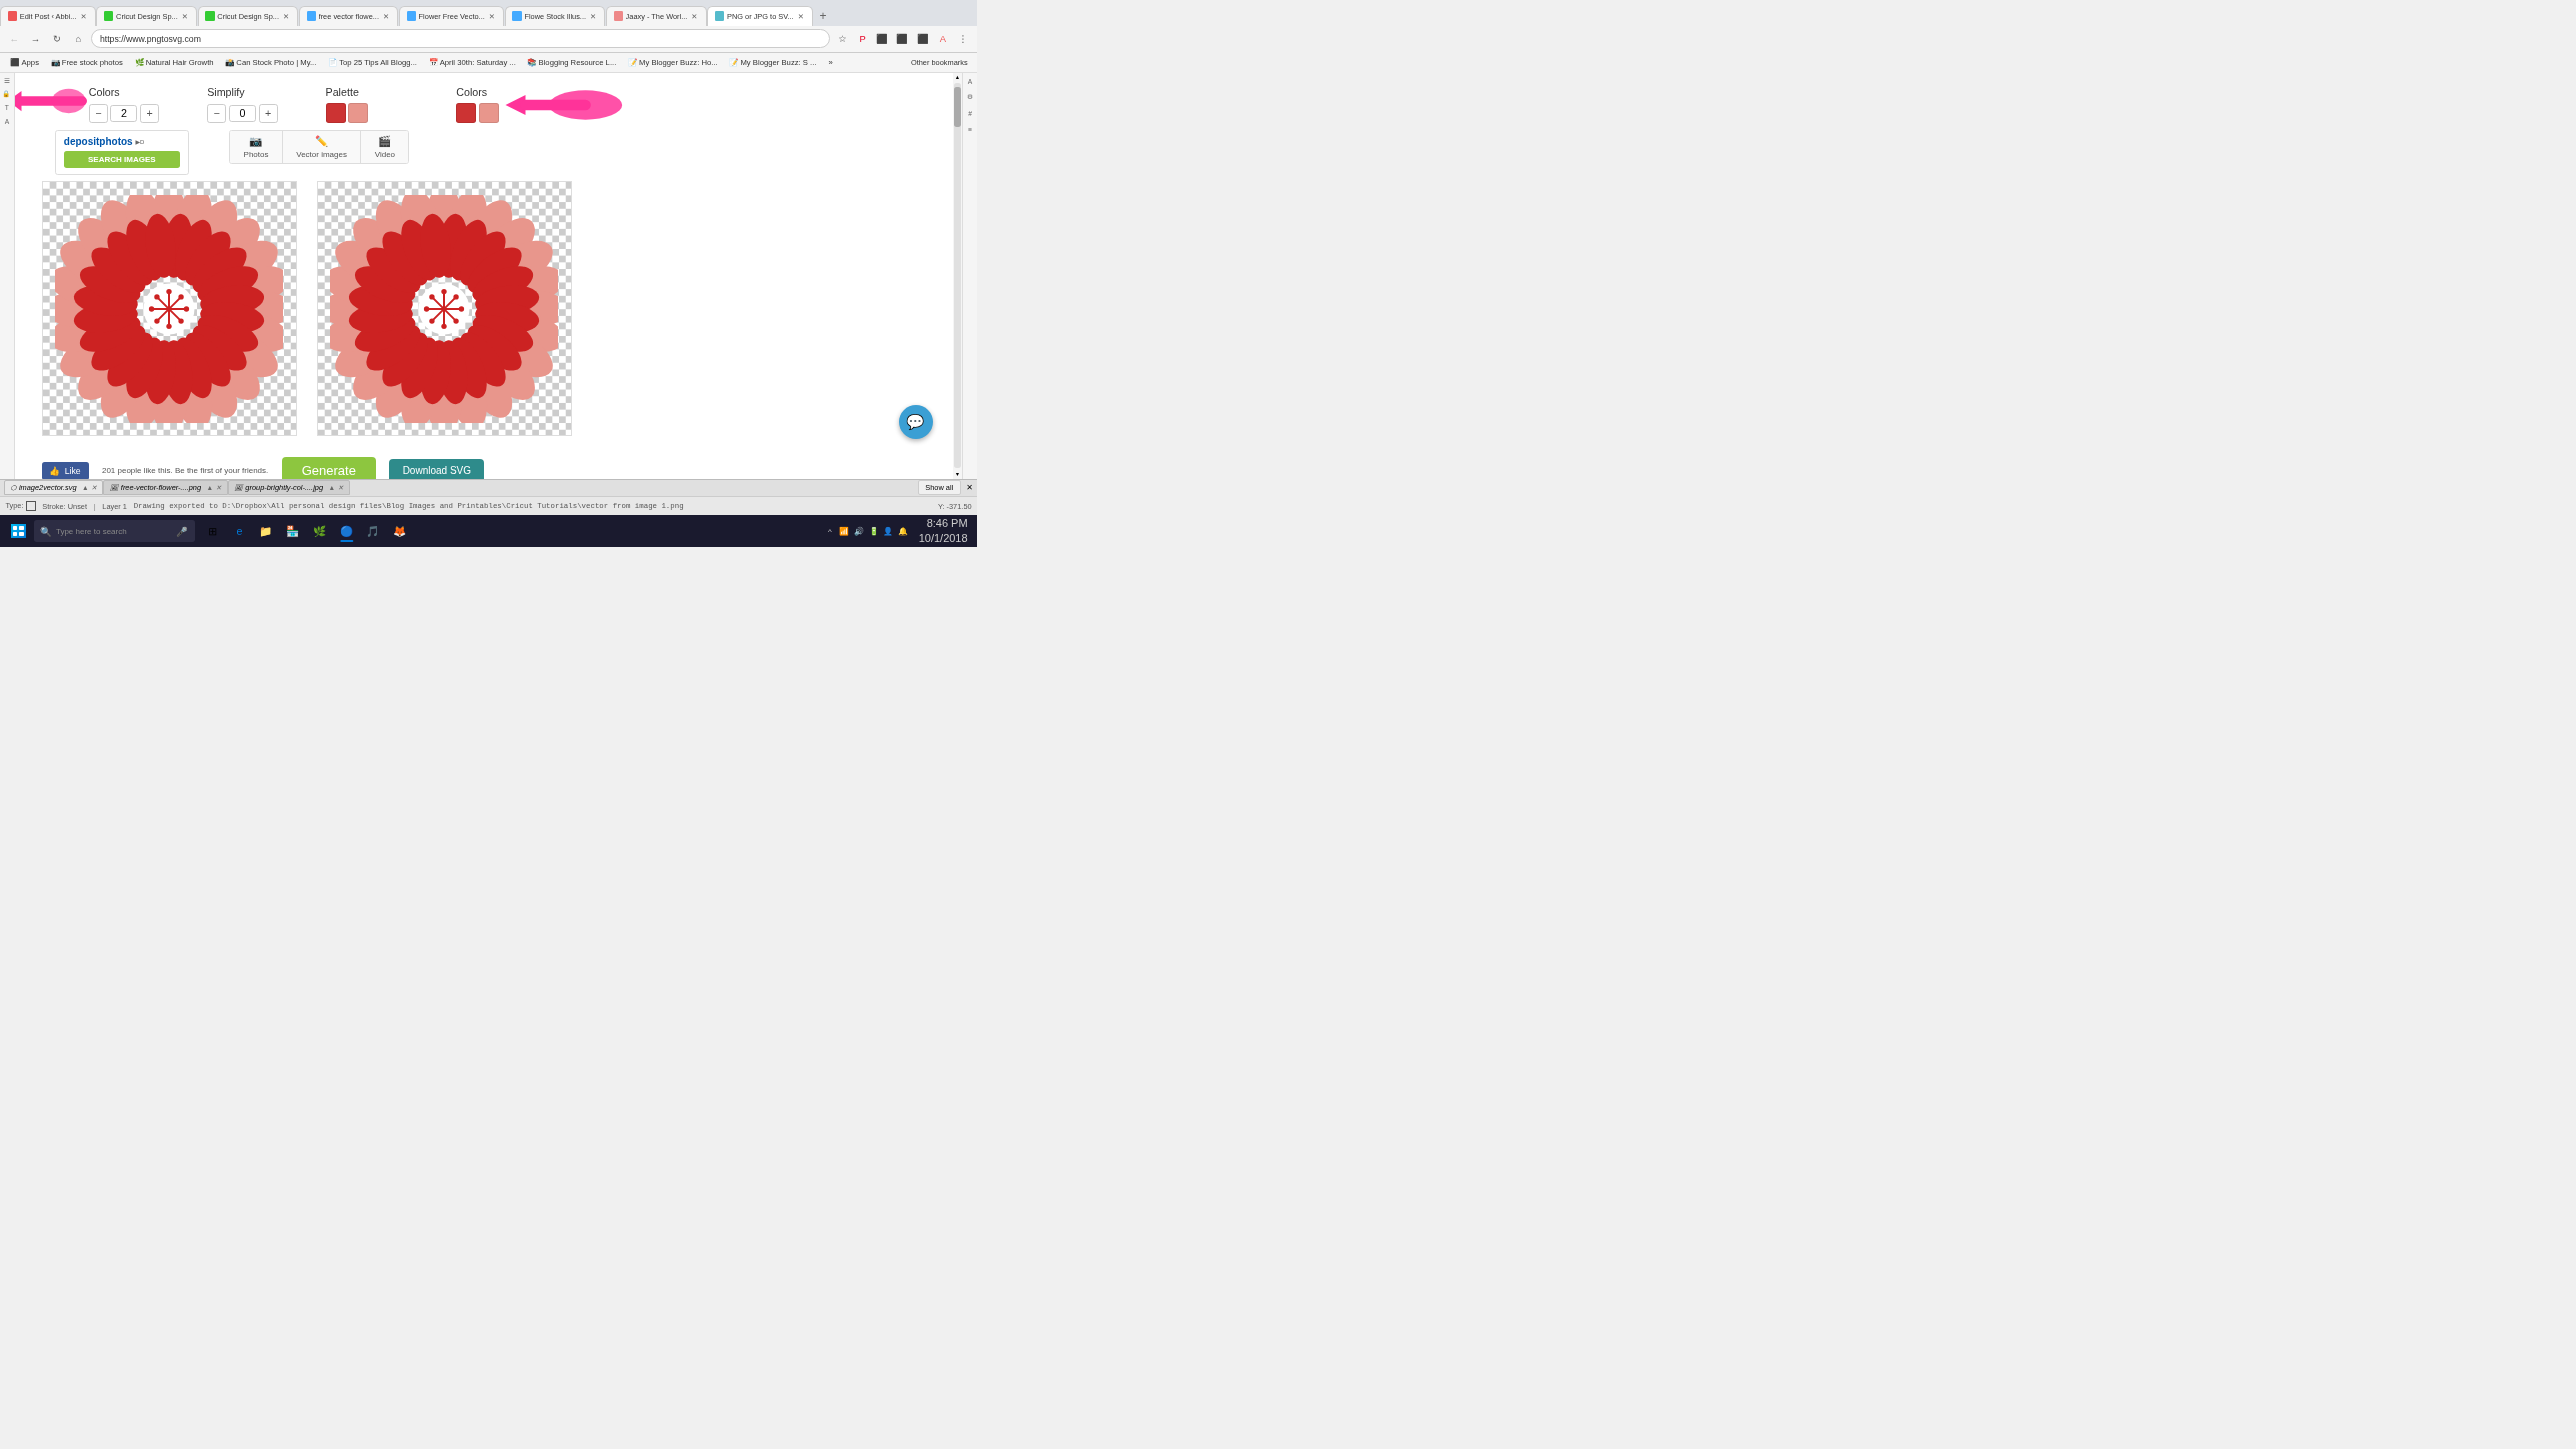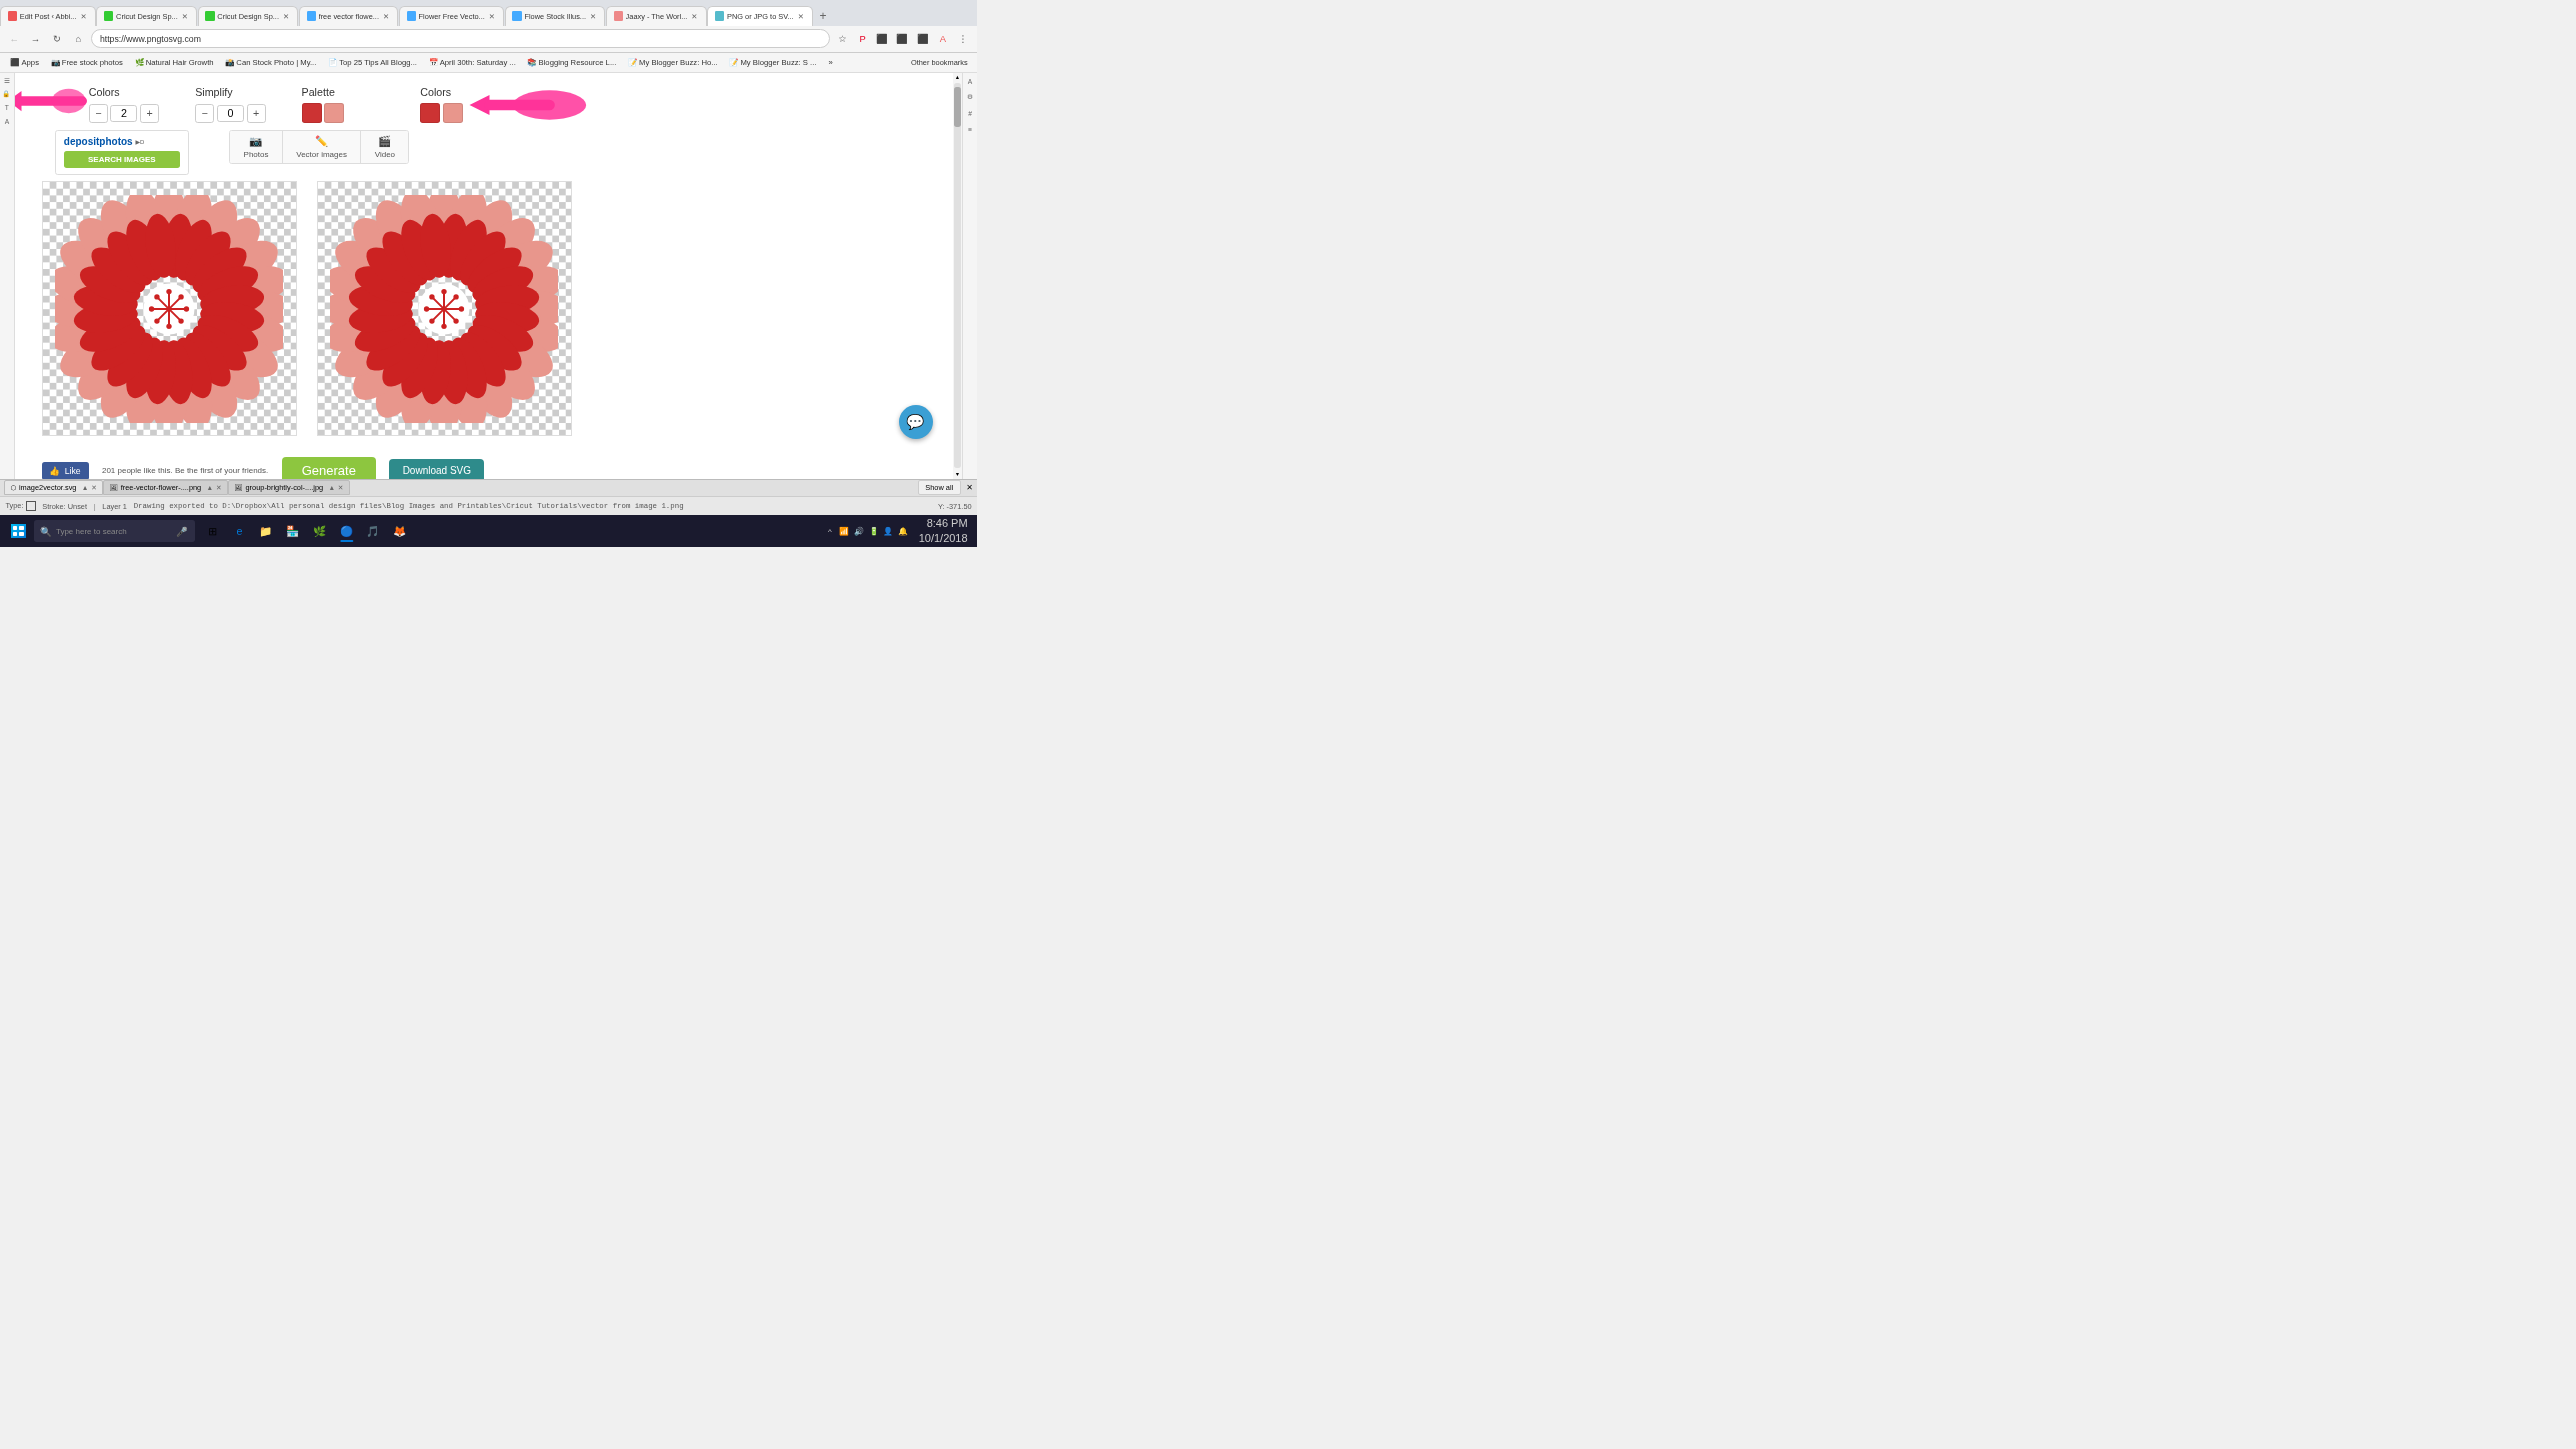--- a/index.html
+++ b/index.html
@@ -95,21 +95,21 @@
     .taskbar-app { width: 25.5px; height: 25.5px; display: flex; align-items: center; justify-content: center; cursor: pointer; border-radius: 2.7px; position: relative; }
     .taskbar-app.active::after { content: ''; position: absolute; bottom: 1.3px; left: 50%; transform: translateX(-50%); width: 13.4px; height: 2px; background: #0078d7; border-radius: 1.3px; }
     .taskbar-app-icon { width: 16px; height: 16px; border-radius: 2.7px; display: flex; align-items: center; justify-content: center; font-size: 10.7px; }
     .tray { margin-left: auto; display: flex; align-items: center; gap: 5.4px; }
     .tray-icons { display: flex; gap: 2.7px; align-items: center; }
     .tray-icon { width: 12px; height: 12px; display: flex; align-items: center; justify-content: center; font-size: 8px; color: #ccc; cursor: pointer; }
     .tray-time { color: #ccc; font-size: 11px; text-align: right; line-height: 1.4; cursor: pointer; padding: 1.3px 4px; }
 
     
     .inkscape-bottom { height: 19px; background: #e8e8e8; border-top: 0.7px solid #ccc; display: flex; align-items: center; padding: 0 5.4px; font-size: 7.4px; color: #555; gap: 6.7px; }
-    .file-tab { display: flex; align-items: center; gap: 2.7px; background: #d0d0d0; border: 0.7px solid #bbb; border-radius: 2px 2px 0 0; padding: 2px 5.4px; font-size: 7.4px; cursor: pointer; }
+    .file-tab { display: flex; align-items: center; gap: 2.7px; background: #d0d0d0; border: 0.7px solid #bbb; border-radius: 2px 2px 0 0; padding: 2px 5.4px; font-size: 7.4px; cursor: pointer; font-style: italic; }
     .file-tab.active { background: #e8e8e8; }
     .file-tab-close { font-size: 6.7px; color: #666; }
     .show-all-btn { margin-left: auto; background: #f0f0f0; border: 0.7px solid #ccc; padding: 2px 6.7px; font-size: 7.4px; cursor: pointer; border-radius: 2px; }
     .ink-color-box { width: 9.4px; height: 9.4px; background: none; border: 0.7px solid #555; }
   </style>
 </head>
 <body>
 
 <div class="browser-frame">
 
@@ -223,21 +223,21 @@
 
     <div class="left-sidebar">
       <div class="sidebar-icon">☰</div>
       <div class="sidebar-icon">🔒</div>
       <div class="sidebar-icon">T</div>
       <div class="sidebar-icon">A</div>
     </div>
 
     <div class="website">
 
-      <div style="position: relative; padding: 13.4px 40px 6.7px; display: flex; align-items: center; gap: 36px;">
+      <div style="position: relative; padding: 13.4px 40px 6.7px; display: flex; align-items: center; gap: 48px;">
 
         <svg width="81" height="34" viewBox="0 0 120 50" style="position:absolute; left:-6.7px; top:50%; transform:translateY(-50%);">
           <path d="M 110 25 L 10 25" stroke="#ff3399" stroke-width="14" fill="none" stroke-linecap="round"></path>
           <polygon points="20,10 0,25 20,40" fill="#ff3399"></polygon>
           <ellipse cx="90" cy="25" rx="25" ry="18" fill="#ff3399" opacity="0.7"></ellipse>
         </svg>
 
         <div class="control-group" style="margin-left: 34px;">
           <span class="control-label">Colors</span>
           <div class="number-control">

